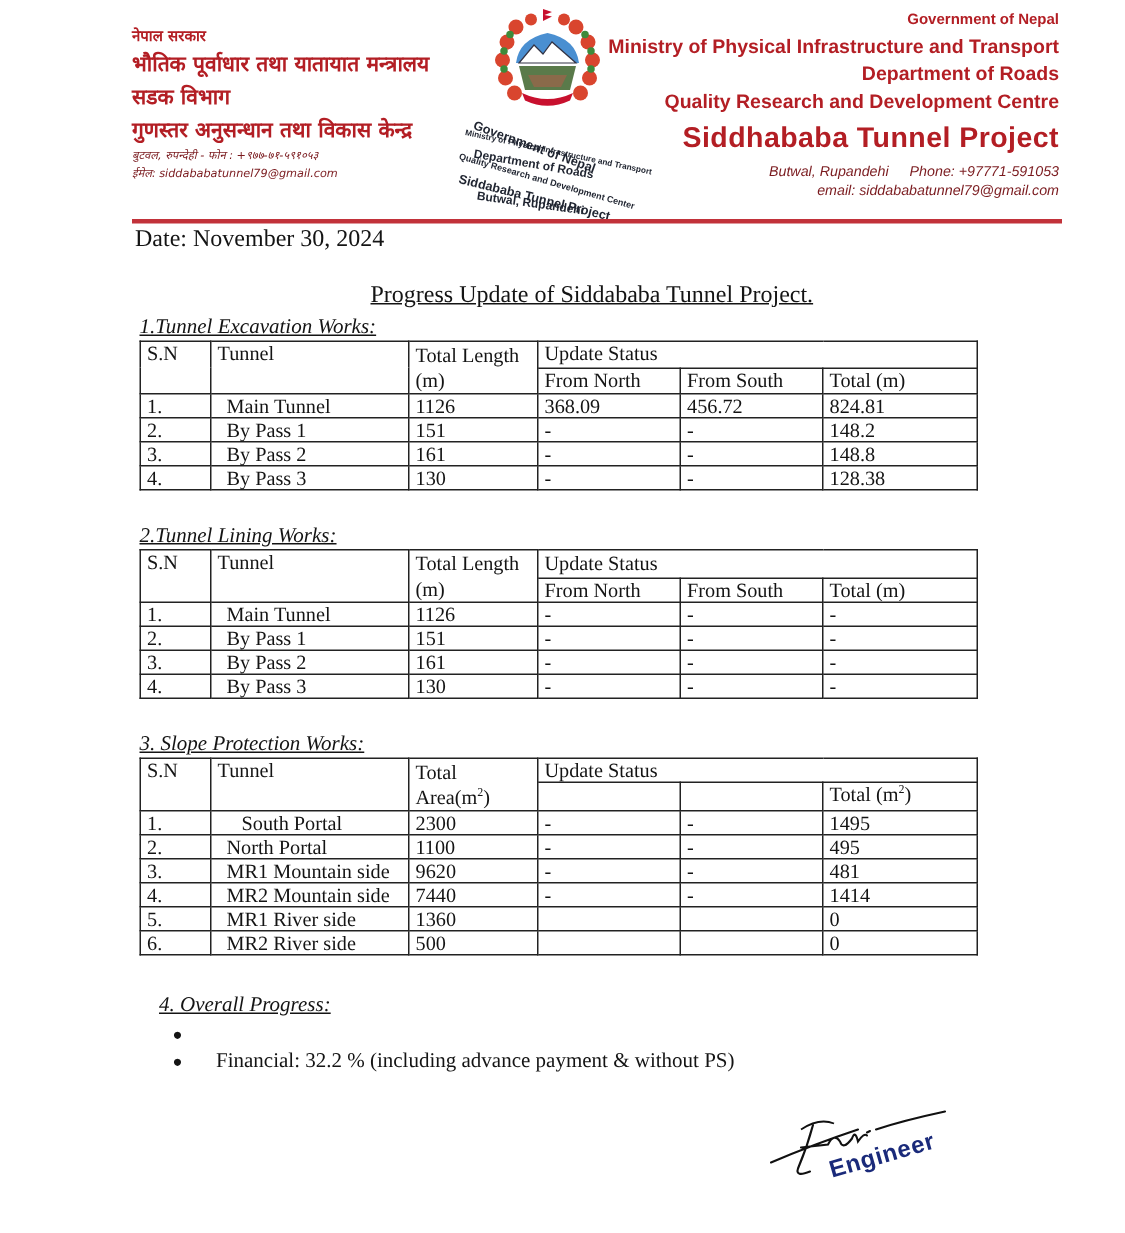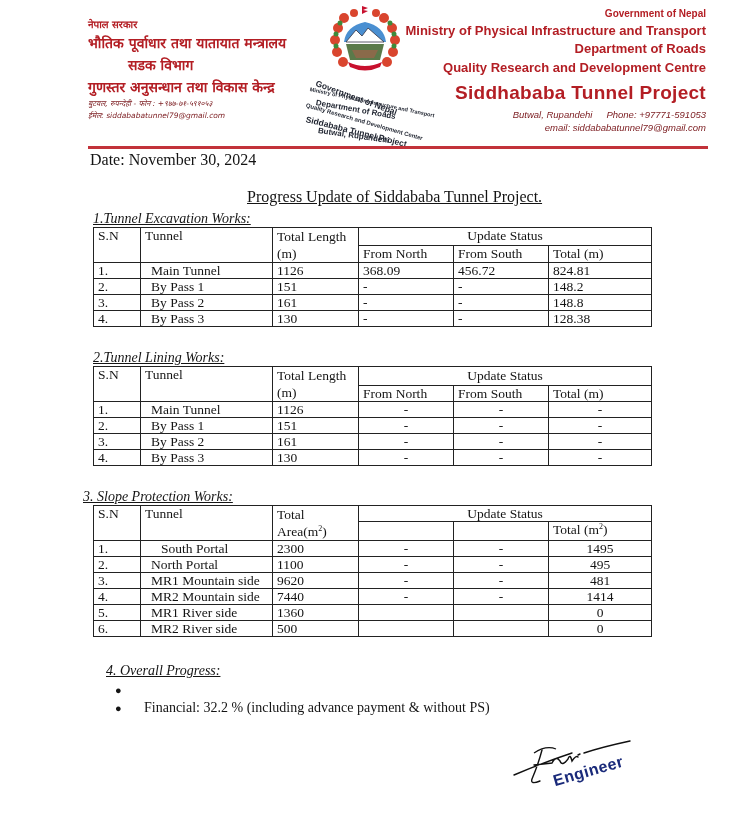--- a/index.html
+++ b/index.html
@@ -6,21 +6,21 @@
     body {
       width: 750px; height: 822px; position: relative; overflow: hidden;
       font-family: "Liberation Serif", serif; color: #141414;
     }
     .abs { position: absolute; }
 
     
     .np-left { left: 88px; top: 18px; color: #b31e24; font-family: "DejaVu Sans", sans-serif; font-weight: bold; }
     .np-left .l0 { font-size: 10px; line-height: 14px; }
     .np-left .l1 { font-size: 14px; line-height: 22px; }
-    .np-left .l2 { font-size: 14px; line-height: 22px; margin-left: 40px; }
+    .np-left .l2 { font-size: 14px; line-height: 22px; }
     .np-left .l3 { font-size: 14px; line-height: 22px; }
     .np-left .l4 { font-size: 19px; line-height: 30px; letter-spacing: 1px; }
     .np-left .small { font-size: 7.5px; line-height: 12px; font-weight: normal; font-style: italic; color: #7a1a1e; }
 
     .en-right { right: 44px; top: 6px; text-align: right; color: #b31e24; font-family: "Liberation Sans", sans-serif; font-weight: bold; }
     .en-right .r0 { font-size: 10px; line-height: 16px; }
     .en-right .r1 { font-size: 13px; line-height: 18px; }
     .en-right .r2 { font-size: 13px; line-height: 18px; }
     .en-right .r3 { font-size: 13px; line-height: 20px; }
     .en-right .r4 { font-size: 19px; line-height: 30px; letter-spacing: 0.3px; }
@@ -33,21 +33,21 @@
 
     .red-rule { left: 88px; top: 146px; width: 620px; height: 3px; background: #c2323a; }
 
     
     .date { left: 90px; top: 151px; font-size: 16px; }
     .doc-title { left: 247px; top: 188px; font-size: 16px; text-decoration: underline; }
     .sec-title { font-size: 14px; font-style: italic; text-decoration: underline; }
 
     table.grid { position: absolute; border-collapse: collapse; font-size: 13.5px; }
     table.grid td { border: 1px solid #222; padding: 0 4px; height: 15px; line-height: 15px; vertical-align: top; white-space: nowrap; }
-    table.grid td.c { text-align: center; }
+    table.grid td.c { text-align: left; }
     table.grid td.hdr { vertical-align: top; }
     sup { font-size: 8px; line-height: 0; }
 
     .t1 { left: 93px; top: 227px; }
     .t2 { left: 93px; top: 366px; }
     .t3 { left: 93px; top: 505px; }
 
     .bullets { left: 115px; top: 681px; font-size: 14px; line-height: 18px; }
     .bullets .b { display: flex; align-items: flex-start; }
     .bullets .dot { width: 29px; font-size: 11px; }
@@ -231,21 +231,21 @@
     <td>4.</td>
     <td style="padding-left:10px">By Pass 3</td>
     <td>130</td>
     <td class="c">-</td>
     <td class="c">-</td>
     <td class="c">-</td>
   </tr>
 </tbody>
   </table>
 
-<div class="abs sec-title" style="left:83px; top:489px;">3. Slope Protection Works:</div>
+<div class="abs sec-title" style="left:93px; top:489px;">3. Slope Protection Works:</div>
 <table class="grid t3">
   <colgroup>
       <col style="width:47px">
       <col style="width:132px">
       <col style="width:86px">
       <col style="width:95px">
       <col style="width:95px">
       <col style="width:103px">
     </colgroup>
   <tbody>

